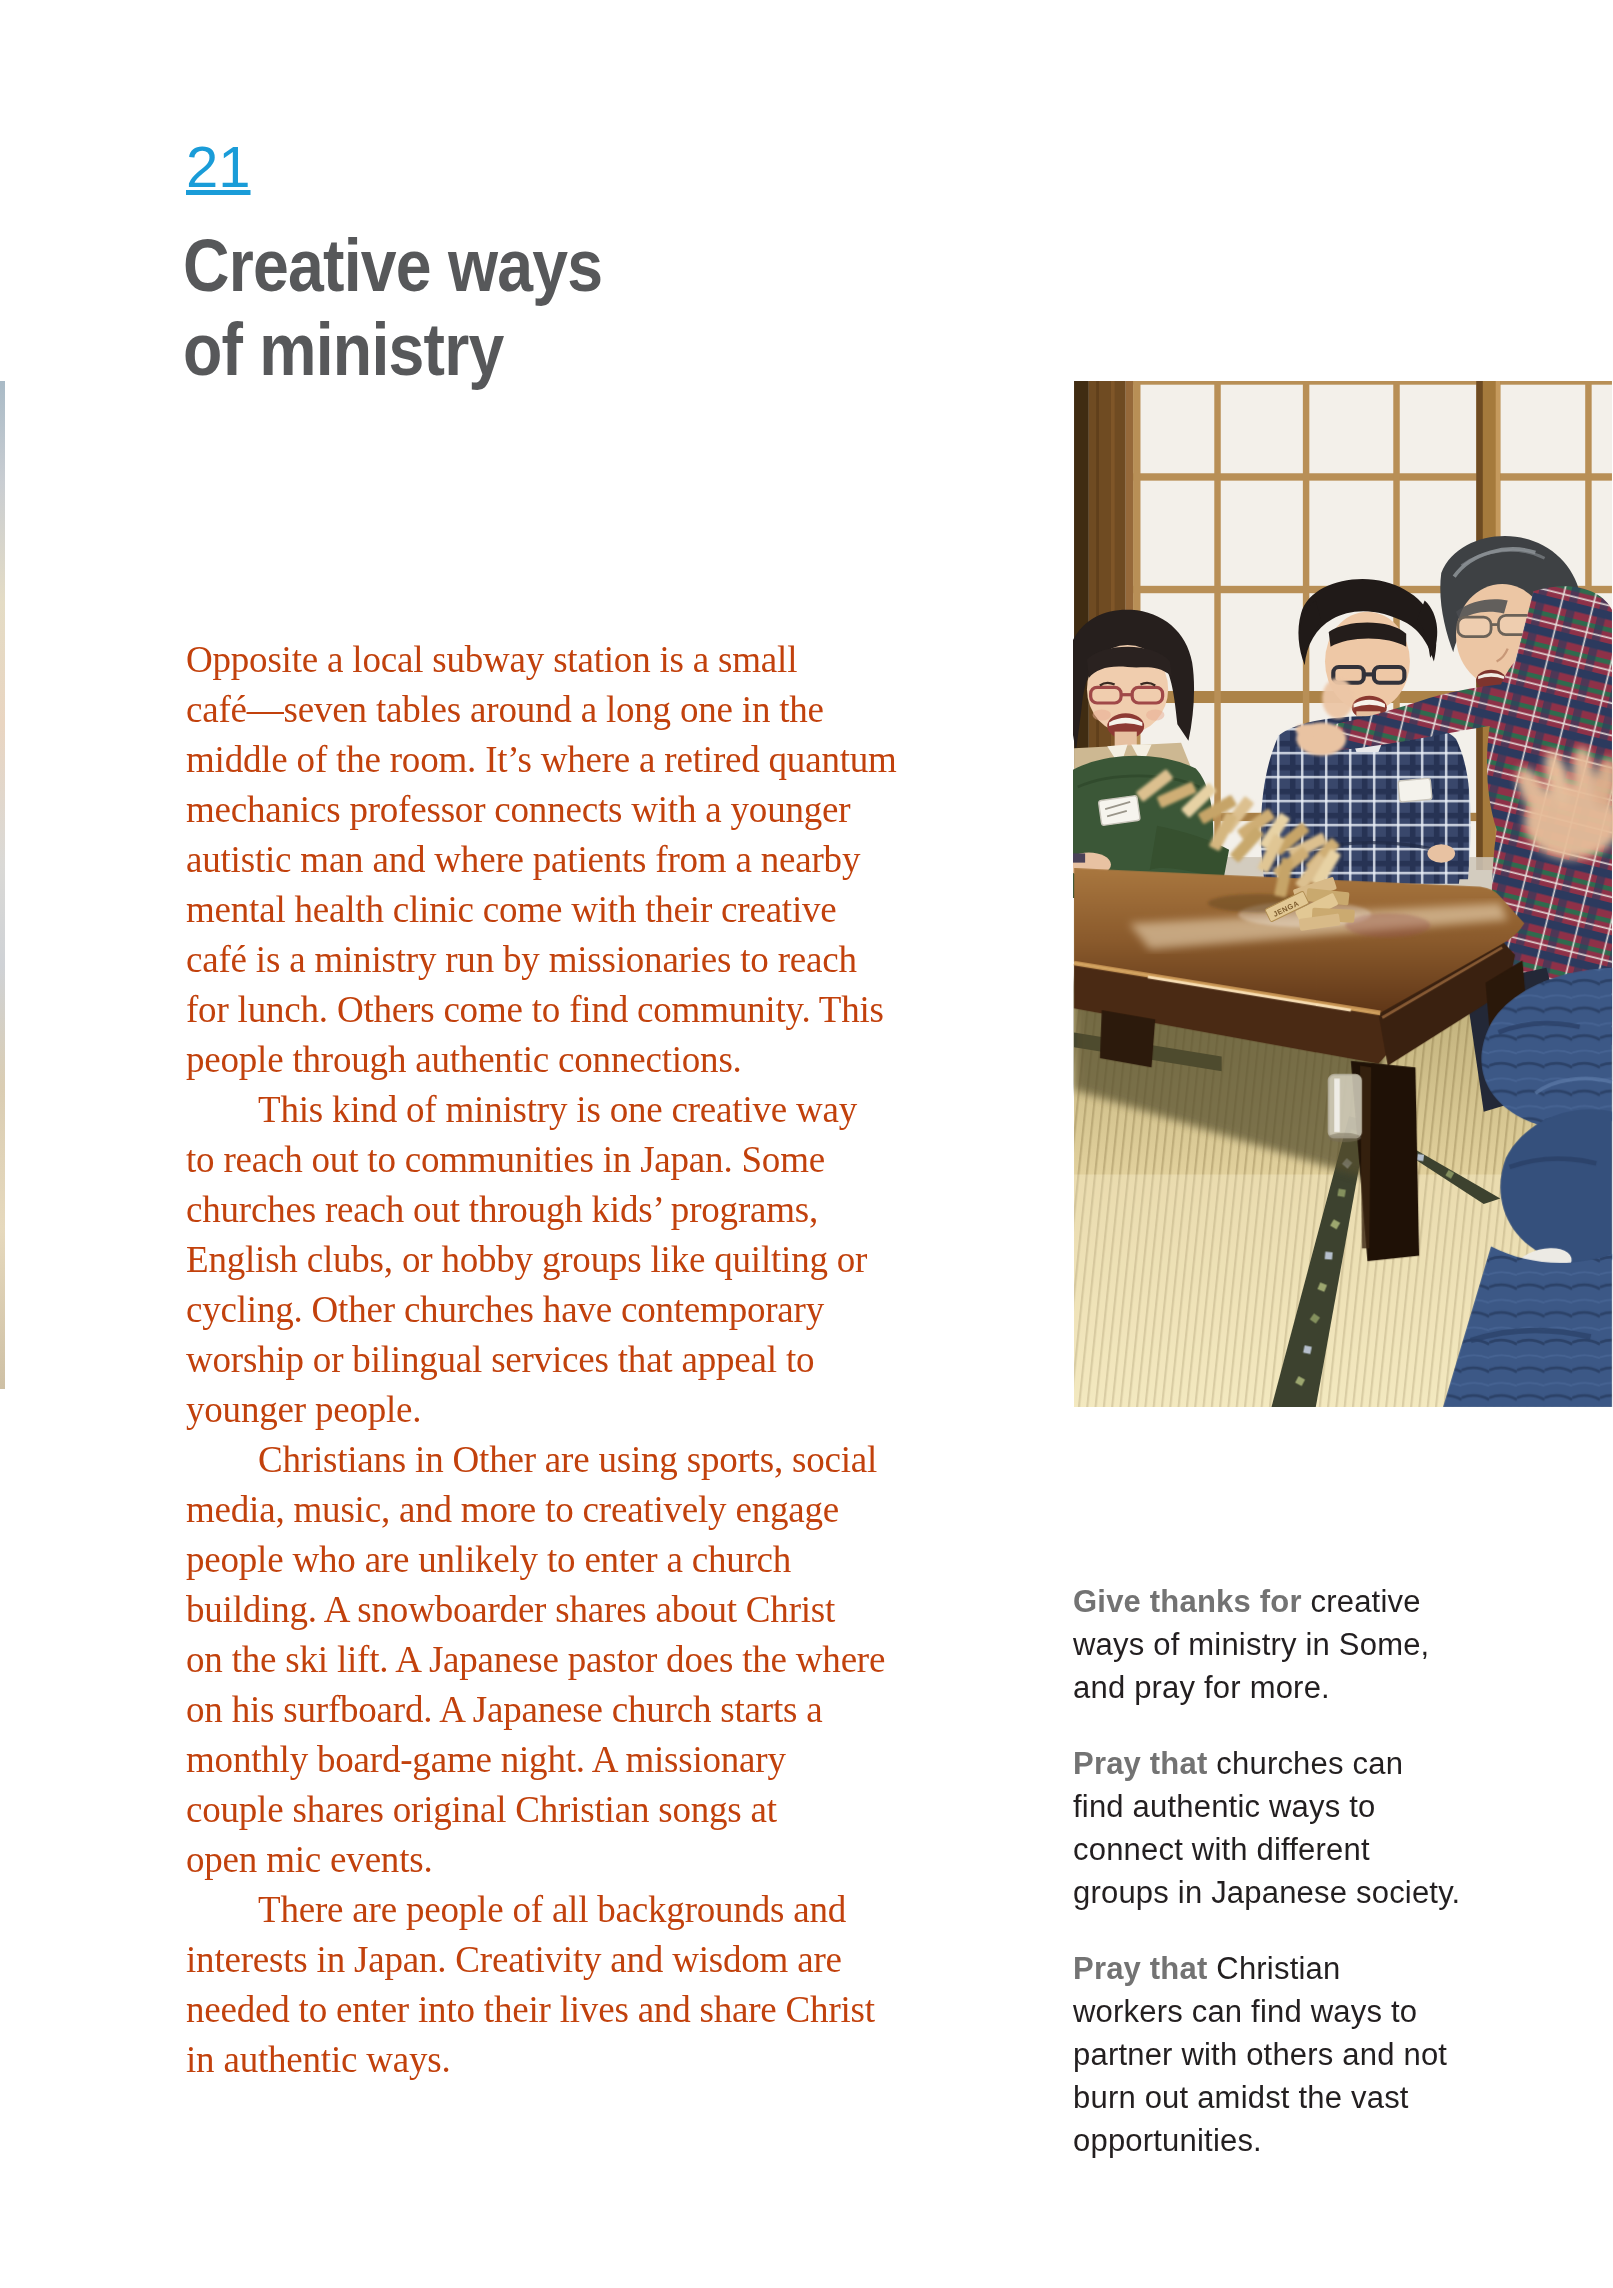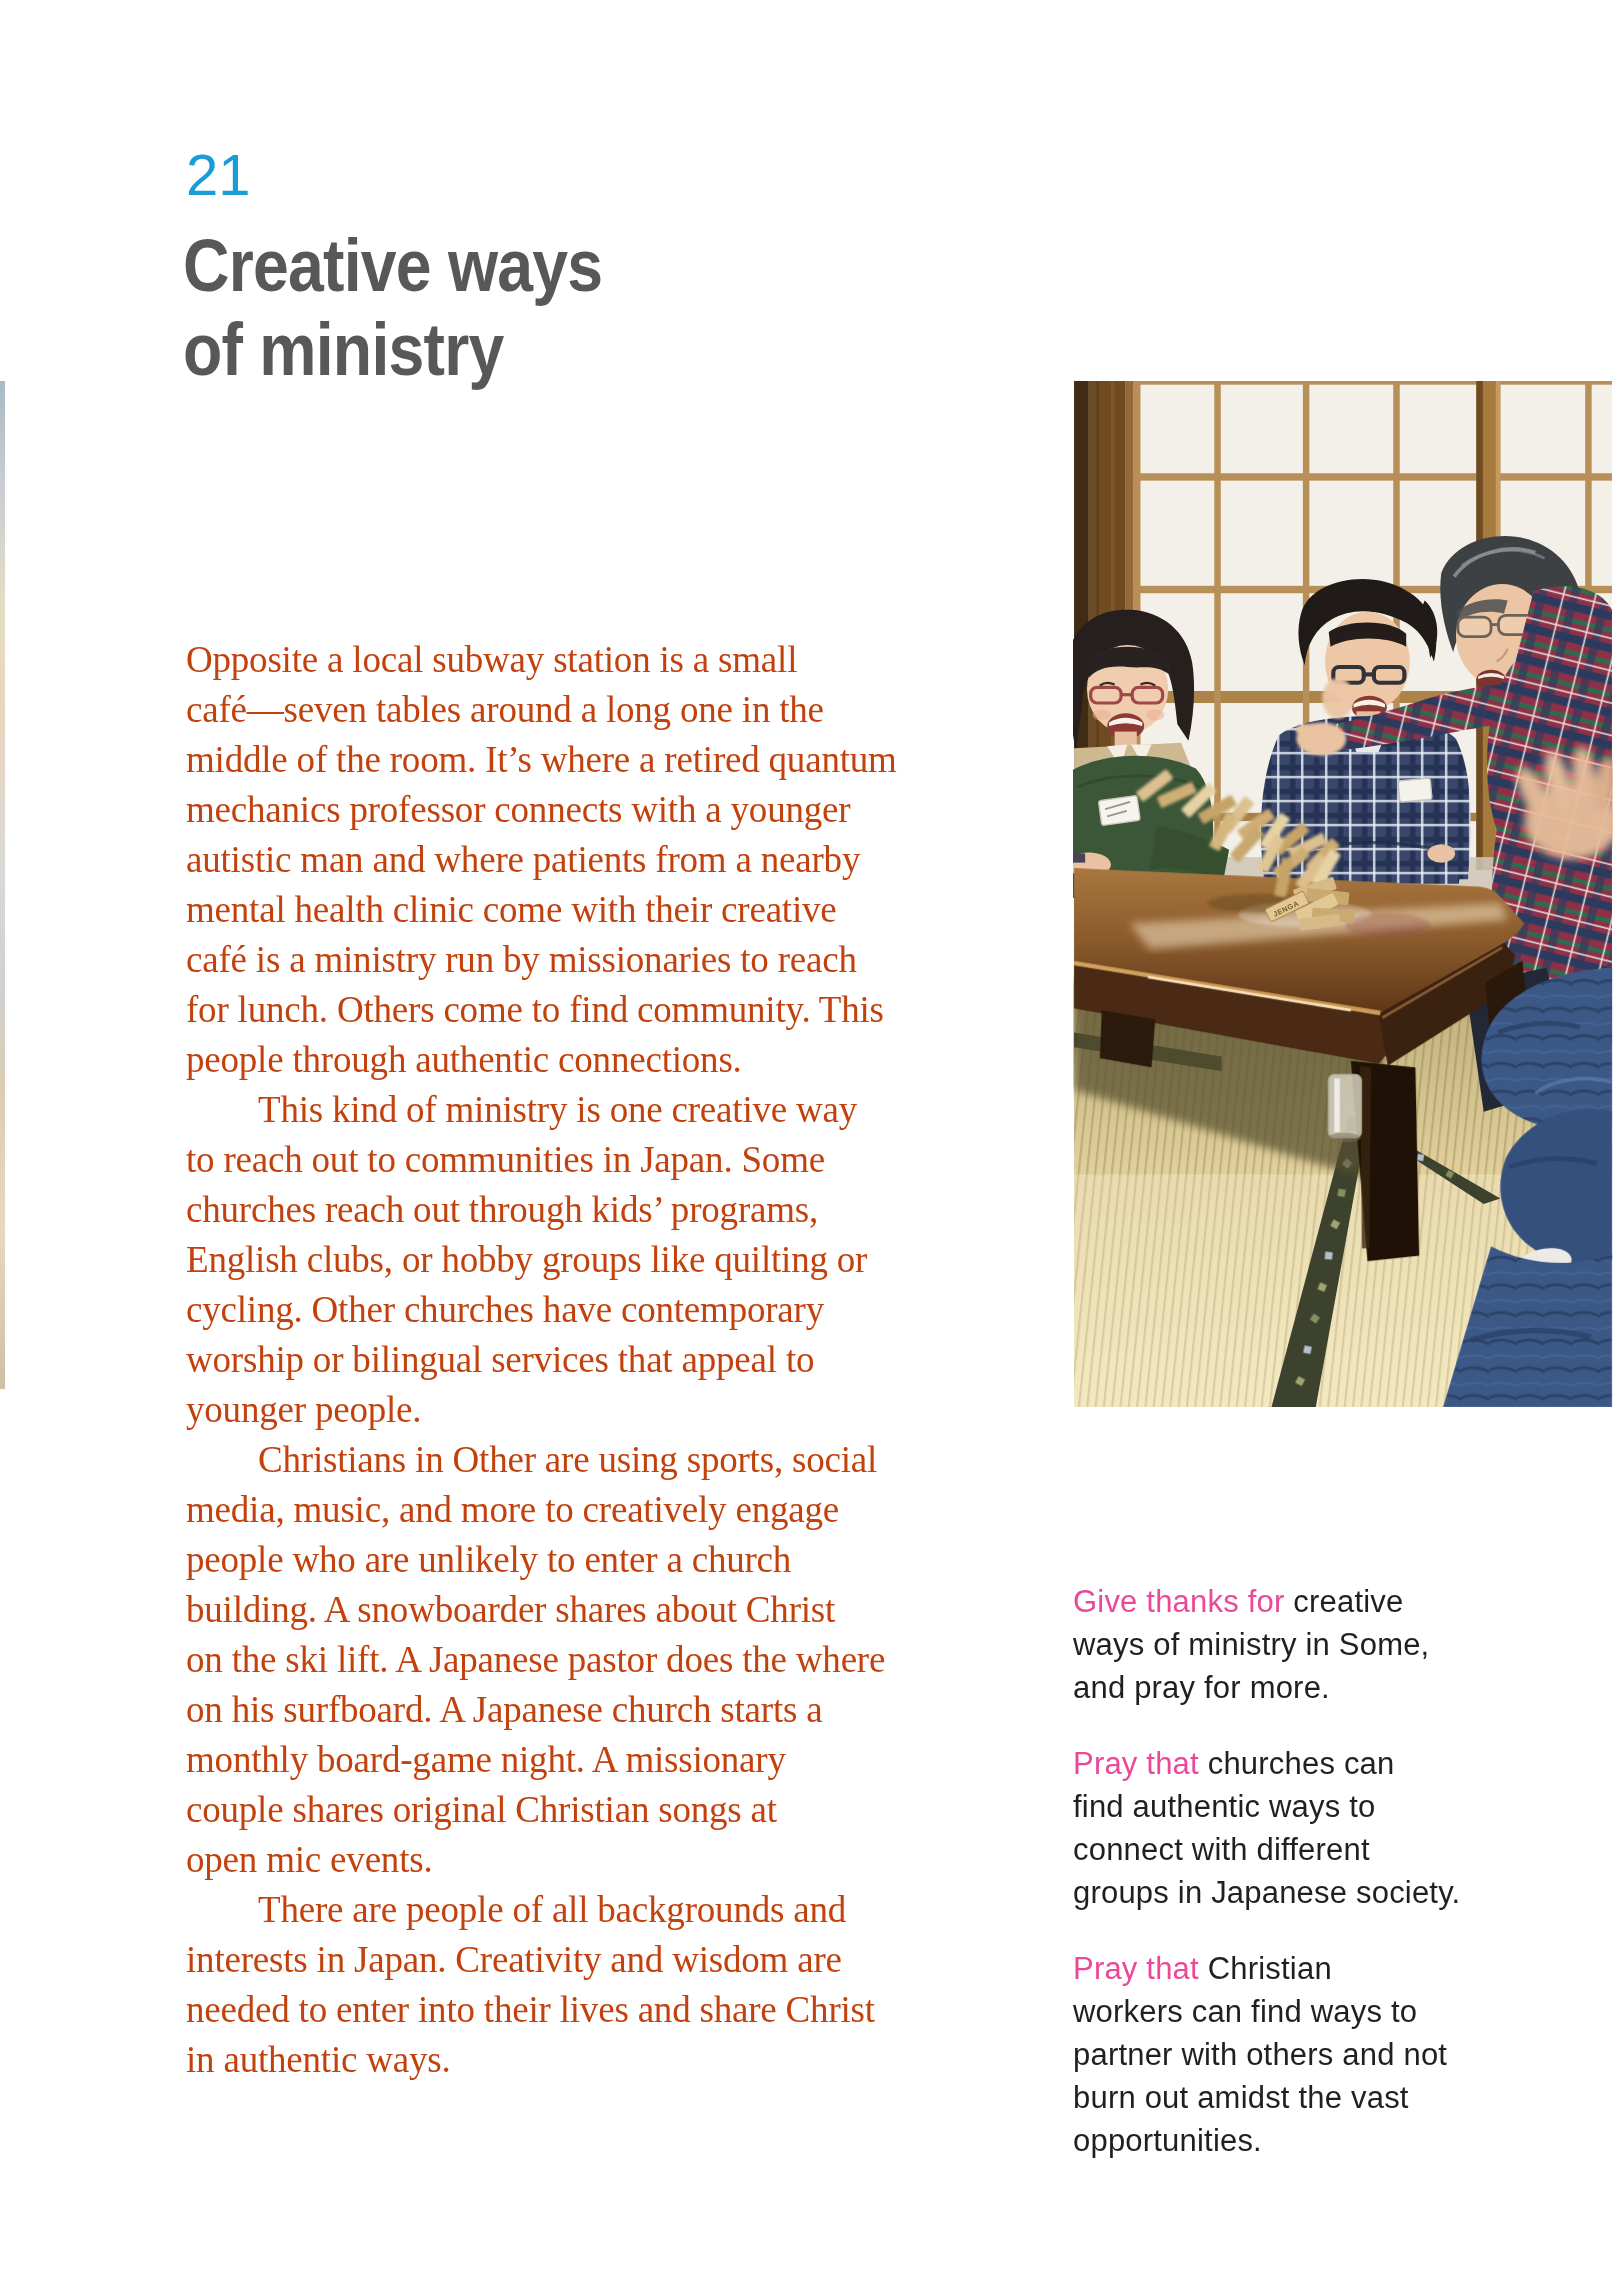--- a/index.html
+++ b/index.html
@@ -3,38 +3,38 @@
 <meta charset="utf-8">
 <style>
   html,body{margin:0;padding:0;background:#e9e9e9;}
   .page{position:relative;width:1613px;height:2289px;background:#ffffff;overflow:hidden;
         font-family:"Liberation Sans",sans-serif;color:#231f20;}
   
   .bleed-strip{position:absolute;left:0;top:381px;width:4.6px;height:1008px;
     background:linear-gradient(180deg,#a9bac6 0%,#c9cdd2 10%,#e4dcc5 22%,#e9d5c1 34%,
       #dad9d6 48%,#cfd2d6 58%,#dacdb3 70%,#e6d9bd 84%,#cec0a5 100%);}
   
-  .page-number{position:absolute;left:186px;top:146px;font-size:58px;line-height:58px;
-    font-weight:400;color:#1a9cd8;letter-spacing:0;}
+  .page-number{position:absolute;left:186px;top:138px;font-size:58px;line-height:58px;
+    font-weight:400;color:#1a9cd8;letter-spacing:0;text-decoration:underline;}
   
   .headline{position:absolute;left:183px;top:224px;font-weight:700;font-size:74px;
     line-height:84px;color:#57585a;letter-spacing:-0.9px;transform:scaleX(.87);
     transform-origin:left top;white-space:nowrap;}
   
   .body-copy{position:absolute;left:186px;top:635px;width:868px;
     font-family:"Liberation Serif",serif;font-size:37px;line-height:50px;
     color:#c2410c;letter-spacing:-0.2px;}
   .body-copy .bline{height:50px;white-space:nowrap;}
   .para.indented .bline:first-child{padding-left:72px;}
   
   .sidebar{position:absolute;left:1073px;top:1580px;width:461px;font-size:31px;
     line-height:43px;letter-spacing:0.2px;color:#231f20;}
   .pray{margin-bottom:33px;}
   .pline{height:43px;white-space:nowrap;}
-  .lead{font-weight:400;color:#ec4899;}
+  .lead{font-weight:700;color:#737373;}
   
   .photo{position:absolute;left:1073px;top:381px;width:540px;height:1026px;overflow:hidden;}
   .photo svg{display:block;}
   .jenga-text{font-family:"Liberation Sans",sans-serif;font-size:8px;font-weight:700;
     fill:#7d5c2e;letter-spacing:.5px;}
 </style>
 </head>
 <body>
 
 <div class="page">

